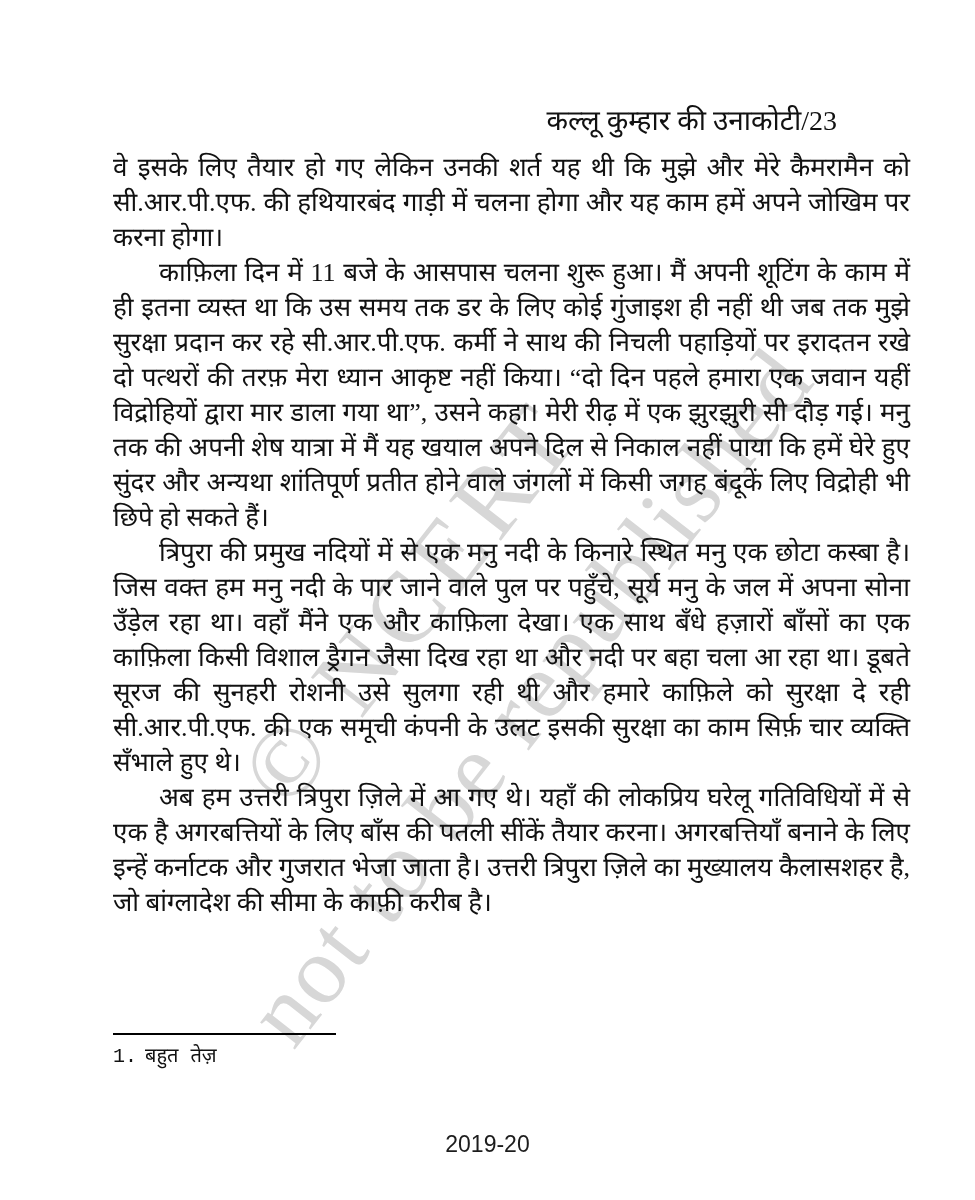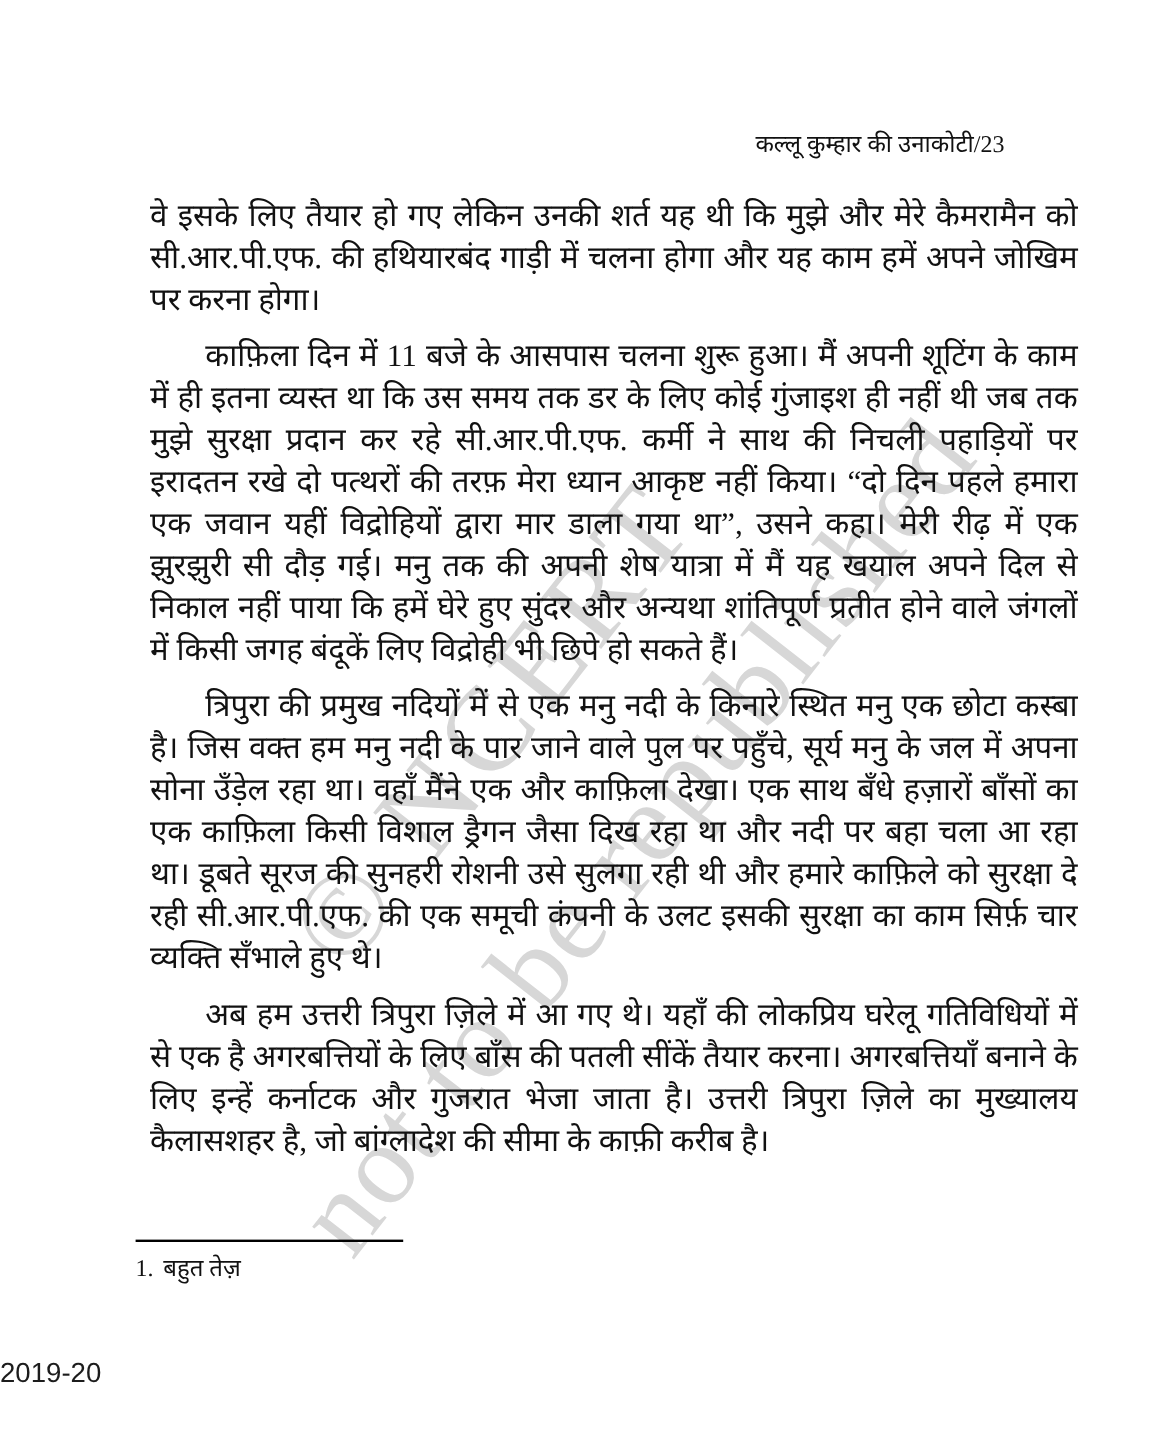--- a/index.html
+++ b/index.html
@@ -33,36 +33,36 @@
   .wm-line2 {
     font-size: 96px;
     letter-spacing: 2px;
     line-height: 100px;
     margin-top: 52px;
   }
   .running-head {
     position: absolute;
     top: 106px;
     right: 138px;
-    font-size: 20px;
+    font-size: 28px;
     line-height: 30px;
     z-index: 1;
   }
   .content {
     position: absolute;
     left: 113px;
     top: 150px;
     width: 797px;
     font-size: 26px;
     line-height: 35px;
     text-align: justify;
     z-index: 1;
   }
   .content p {
-    margin: 12px;
+    margin: 0;
     padding: 0;
     text-indent: 46px;
   }
   .content p.no-indent { text-indent: 0; }
   .content sup {
     font-size: 15px;
     line-height: 0;
     vertical-align: super;
   }
   .footnote-rule {
@@ -73,27 +73,29 @@
     border-top: 2px solid #000000;
     z-index: 1;
   }
   .footnote {
     position: absolute;
     left: 113px;
     top: 1044px;
     font-size: 20px;
     line-height: 26px;
     z-index: 1;
+    font-family: Liberation Mono, monospace;
   }
   .footnote .fn-label { margin-right: 8px; }
   .page-footer {
     position: absolute;
     top: 1131px;
     left: 0;
     width: 100%;
+    text-align: center;
     font-family: "Liberation Sans", "DejaVu Sans", sans-serif;
     font-size: 23px;
     color: #1c1c1c;
     z-index: 1;
   }
 </style>
 </head>
 <body>
 
 <div class="page">

